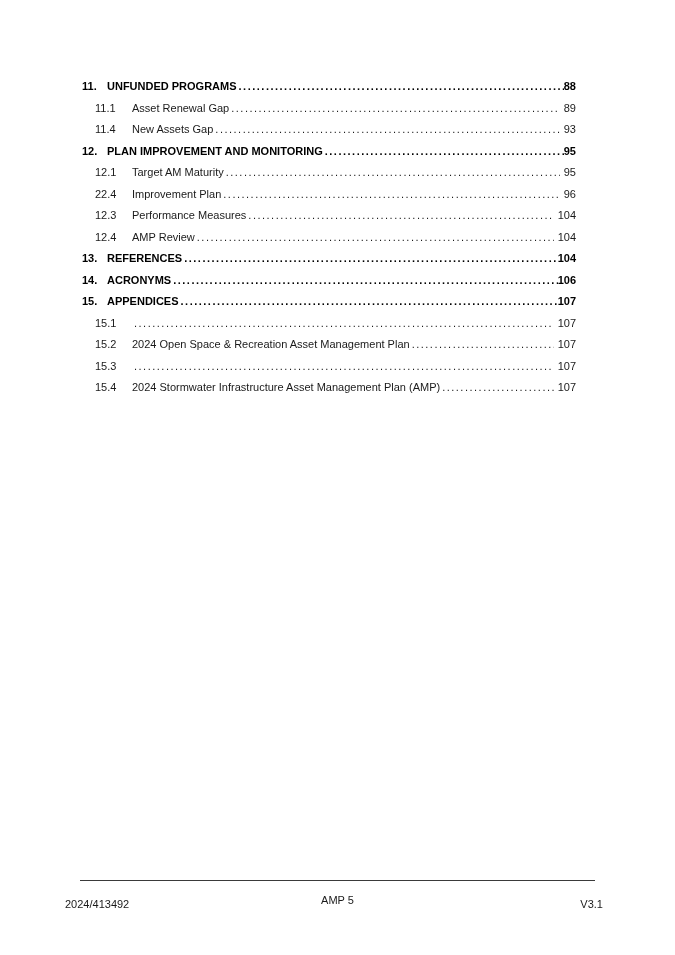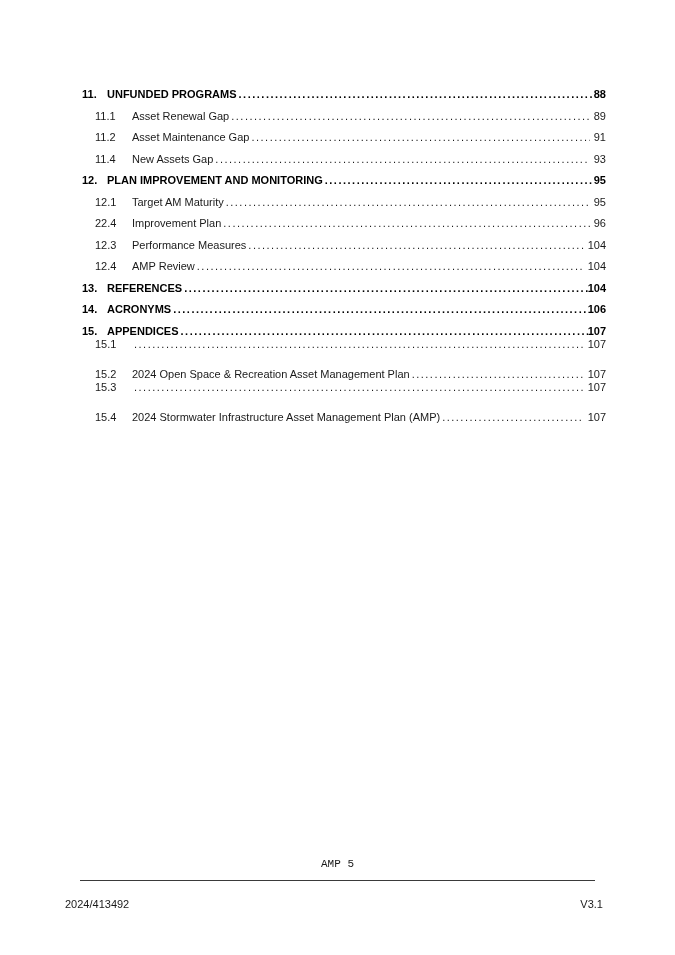--- a/index.html
+++ b/index.html
@@ -13,40 +13,40 @@
     height: 955px;
     background: #ffffff;
     font-family: "Liberation Sans", sans-serif;
     color: #1a1a1a;
     overflow: hidden;
   }
   .toc {
     position: absolute;
     top: 76px;
     left: 82px;
-    right: 69px;
+    right: 99px;
   }
   .toc-row {
     display: flex;
     align-items: baseline;
     height: 21.5px;
     line-height: 21.5px;
     font-size: 11px;
     text-decoration: none;
     color: inherit;
     cursor: pointer;
   }
   .toc-row.lvl1 {
     font-weight: 700;
     color: #000000;
   }
   .toc-row.lvl1 .num { width: 25px; flex: 0 0 auto; }
   .toc-row.lvl2 { padding-left: 13px; }
   .toc-row.lvl2 .num { width: 37px; flex: 0 0 auto; }
-  .title { flex: 0 0 auto; white-space: nowrap; margin-top: 8px; }
+  .title { flex: 0 0 auto; white-space: nowrap; }
   .dots {
     flex: 1 1 auto;
     overflow: hidden;
     white-space: nowrap;
     margin-left: 2px;
     min-width: 10px;
   }
   .dots::after {
     content: "...................................................................................................................................................................................";
     letter-spacing: 1.5px;
@@ -65,21 +65,21 @@
     border-top: 1.5px solid #3a3a3a;
     height: 0;
   }
   .footer-text {
     position: absolute;
     font-size: 11px;
     color: #1a1a1a;
     white-space: nowrap;
   }
   .footer-left   { left: 57px;  top: 898px; margin-left: 8px; }
-  .footer-center { left: 0; right: 0; top: 858px; text-align: center; font-family: Liberation Mono, monospace; }
+  .footer-center { left: 0; right: 0; top: 894px; text-align: center; }
   .footer-right  { right: 72px; top: 898px; }
 </style>
 </head>
 <body>
 
 <div class="page">
 
   <div class="toc">
     <div class="toc-row lvl1">
       <span class="num">11.</span>
@@ -88,26 +88,20 @@
       <span class="pagenum">88</span>
     </div>
 
     <div class="toc-row lvl2">
       <span class="num">11.1</span>
       <span class="title">Asset Renewal Gap</span>
       <span class="dots"></span>
       <span class="pagenum">89</span>
     </div>
 
-    <div class="toc-row lvl2">
-      <span class="num">11.2</span>
-      <span class="title">Asset Maintenance Gap</span>
-      <span class="dots"></span>
-      <span class="pagenum">91</span>
-    </div>
 
 
     <div class="toc-row lvl2">
       <span class="num">11.4</span>
       <span class="title">New Assets Gap</span>
       <span class="dots"></span>
       <span class="pagenum">93</span>
     </div>
 
     <div class="toc-row lvl1">

